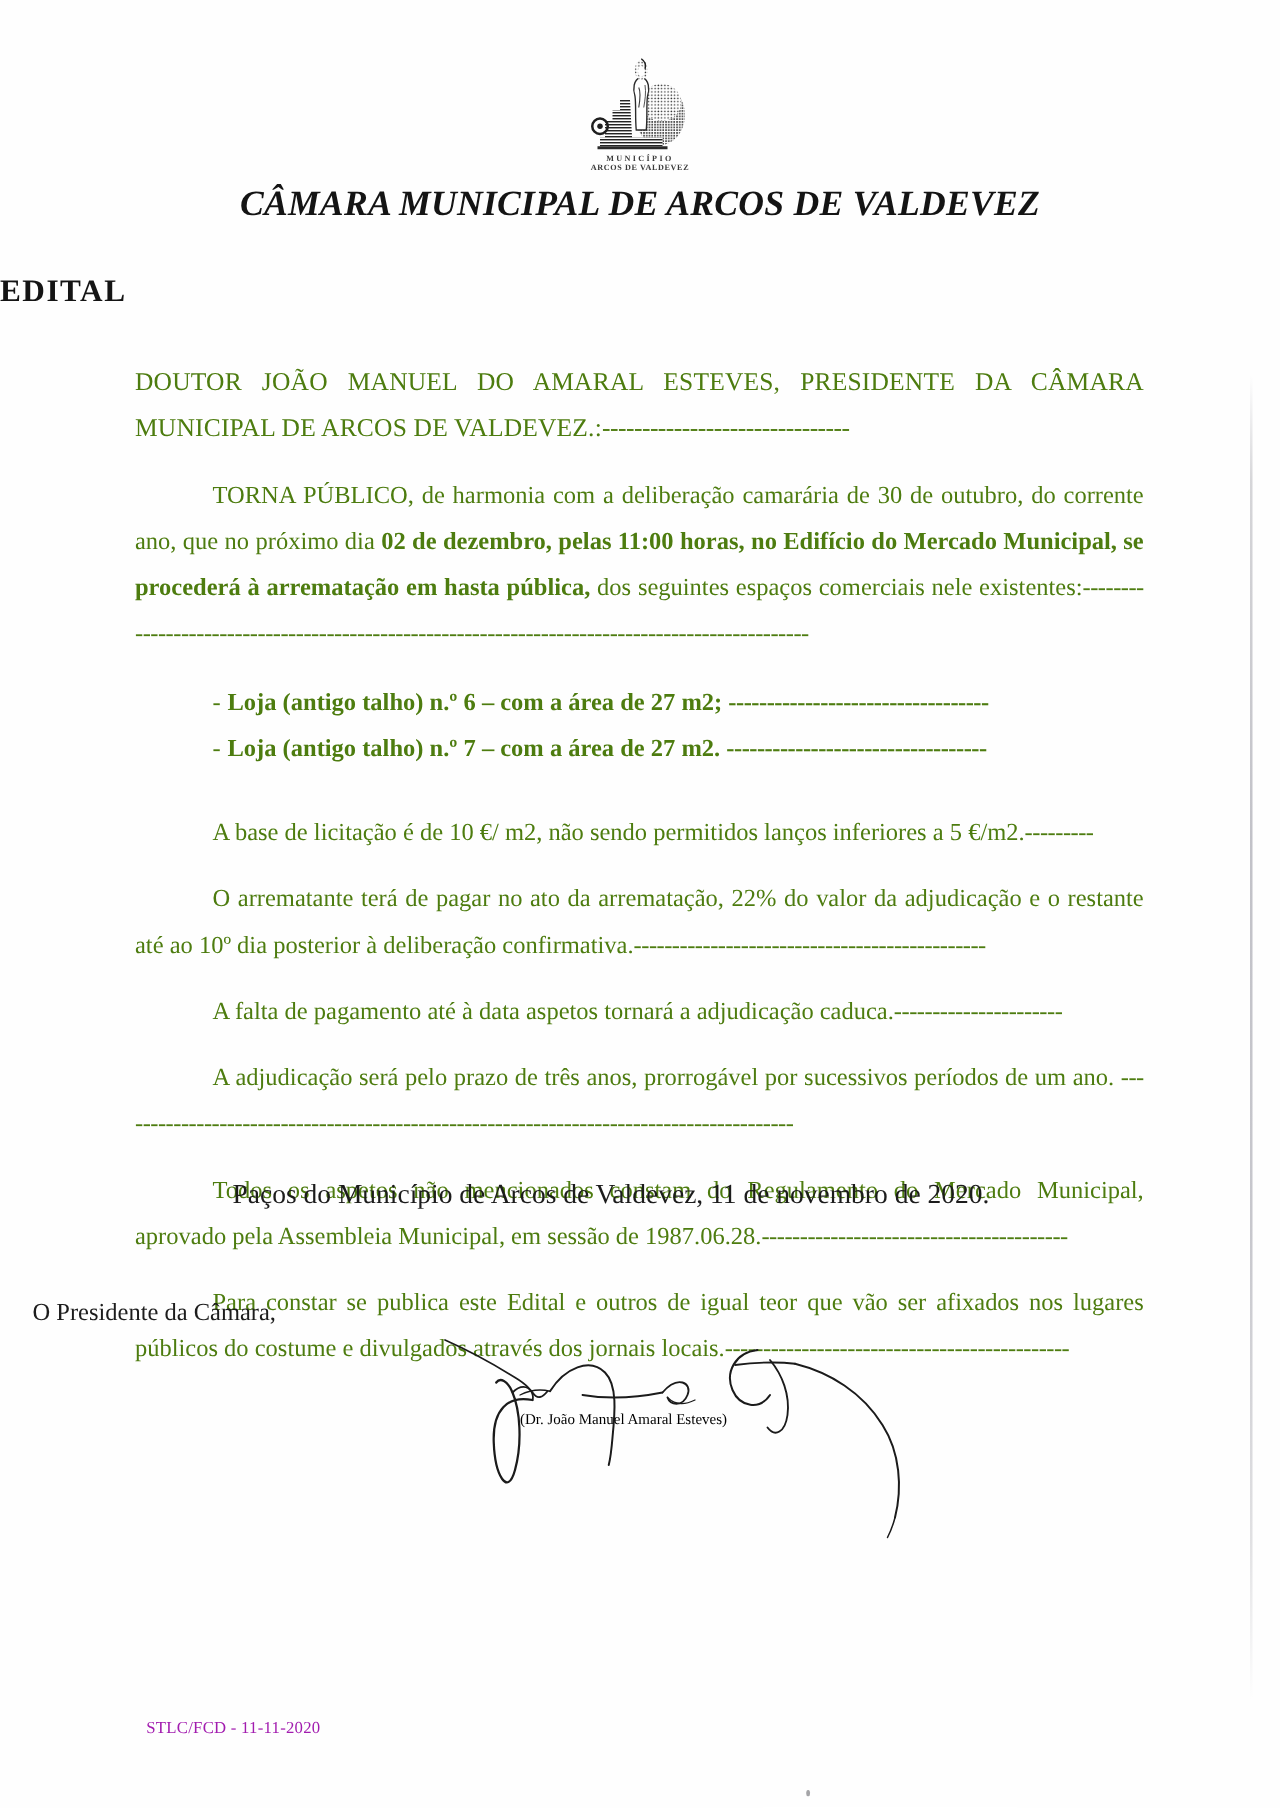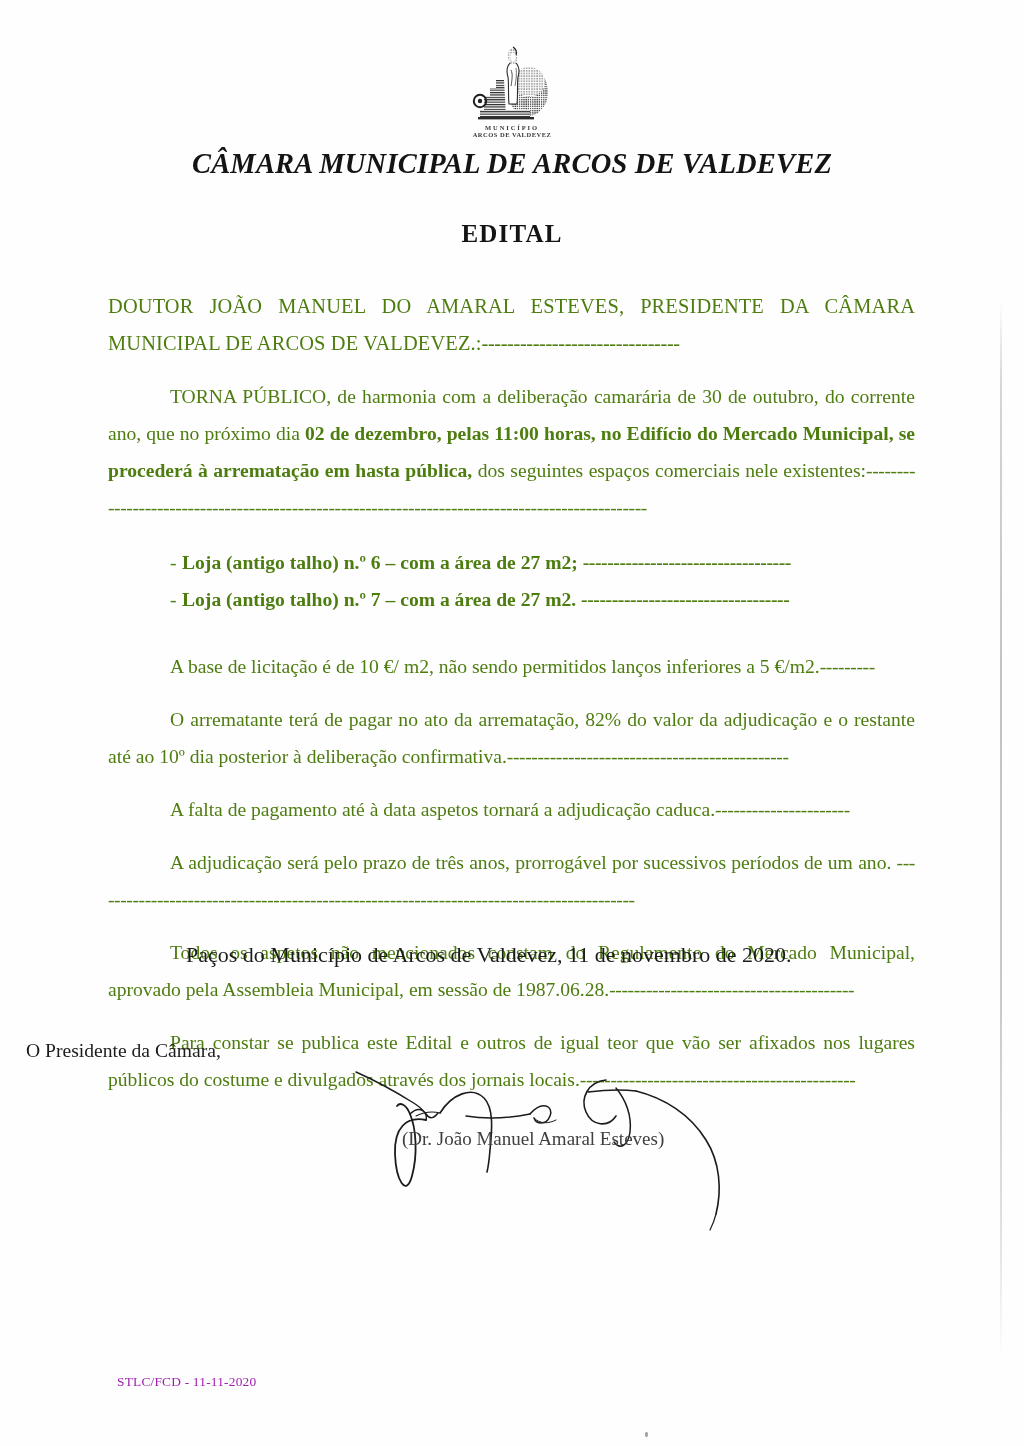--- a/index.html
+++ b/index.html
@@ -94,21 +94,20 @@
     font-weight: 700;
     letter-spacing: 0.2px;
     font-family: "Liberation Serif", "DejaVu Serif", serif;
     color: #141414;
     font-style: italic;
   }
   .doc-subtitle {
     position: absolute;
     top: 220px;
     left: 0; right: 0;
-    text-align: center;
     font-size: 25px;
     font-weight: 700;
     letter-spacing: 1.2px;
     font-family: "Liberation Serif", "DejaVu Serif", serif;
     color: #141414;
   }
 
   
   .body-block {
     position: absolute;
@@ -171,24 +170,24 @@
   .signature {
     position: absolute;
     left: 340px;
     top: 1058px;
     width: 420px;
     height: 180px;
     pointer-events: none;
   }
   .sign-name {
     position: absolute;
-    left: 402px;
+    left: 416px;
     top: 1128px;
-    font-size: 19px;
-    color: #404040;
+    font-size: 12px;
+    color: #000000;
     white-space: nowrap;
   }
 
   
   .footer {
     position: absolute;
     left: 117px;
     top: 1374px;
     font-size: 13.4px;
     letter-spacing: 0.2px;
@@ -267,21 +266,21 @@
       <li>
         <span class="shop-dash">-</span>
         <span class="shop-text"><span>Loja (antigo talho) n.º 7 – com a área de 27 m2.</span> <span class="fill">----------------------------------</span></span>
       </li>
     </ul>
 
     <div class="gap-md"></div>
 
     <p class="para indent"><span>A base de licitação é de 10 €/ m2, não sendo permitidos lanços inferiores a 5 €/m2.</span><span class="fill">---------</span></p>
 
-    <p class="para indent"><span>O arrematante terá de pagar no ato da arrematação, 82% do valor da adjudicação e o restante até ao 10º dia posterior à deliberação confirmativa.</span><span class="fill">----------------------------------------------</span></p>
+    <p class="para indent"><span>O arrematante terá de pagar no ato da arrematação, 22% do valor da adjudicação e o restante até ao 10º dia posterior à deliberação confirmativa.</span><span class="fill">----------------------------------------------</span></p>
 
     <p class="para indent"><span>A falta de pagamento até à data aspetos tornará a adjudicação caduca.</span><span class="fill">----------------------</span></p>
 
     <p class="para indent"><span>A adjudicação será pelo prazo de três anos, prorrogável por sucessivos períodos de um ano.</span> <span class="fill">-----------------------------------------------------------------------------------------</span></p>
 
     <p class="para indent"><span>Todos os aspetos não mencionados constam do Regulamento do Mercado Municipal, aprovado pela Assembleia Municipal, em sessão de 1987.06.28.</span><span class="fill">----------------------------------------</span></p>
 
     <p class="para indent"><span>Para constar se publica este Edital e outros de igual teor que vão ser afixados nos lugares públicos do costume e divulgados através dos jornais locais.</span><span class="fill">---------------------------------------------</span></p>
 
   </div>

